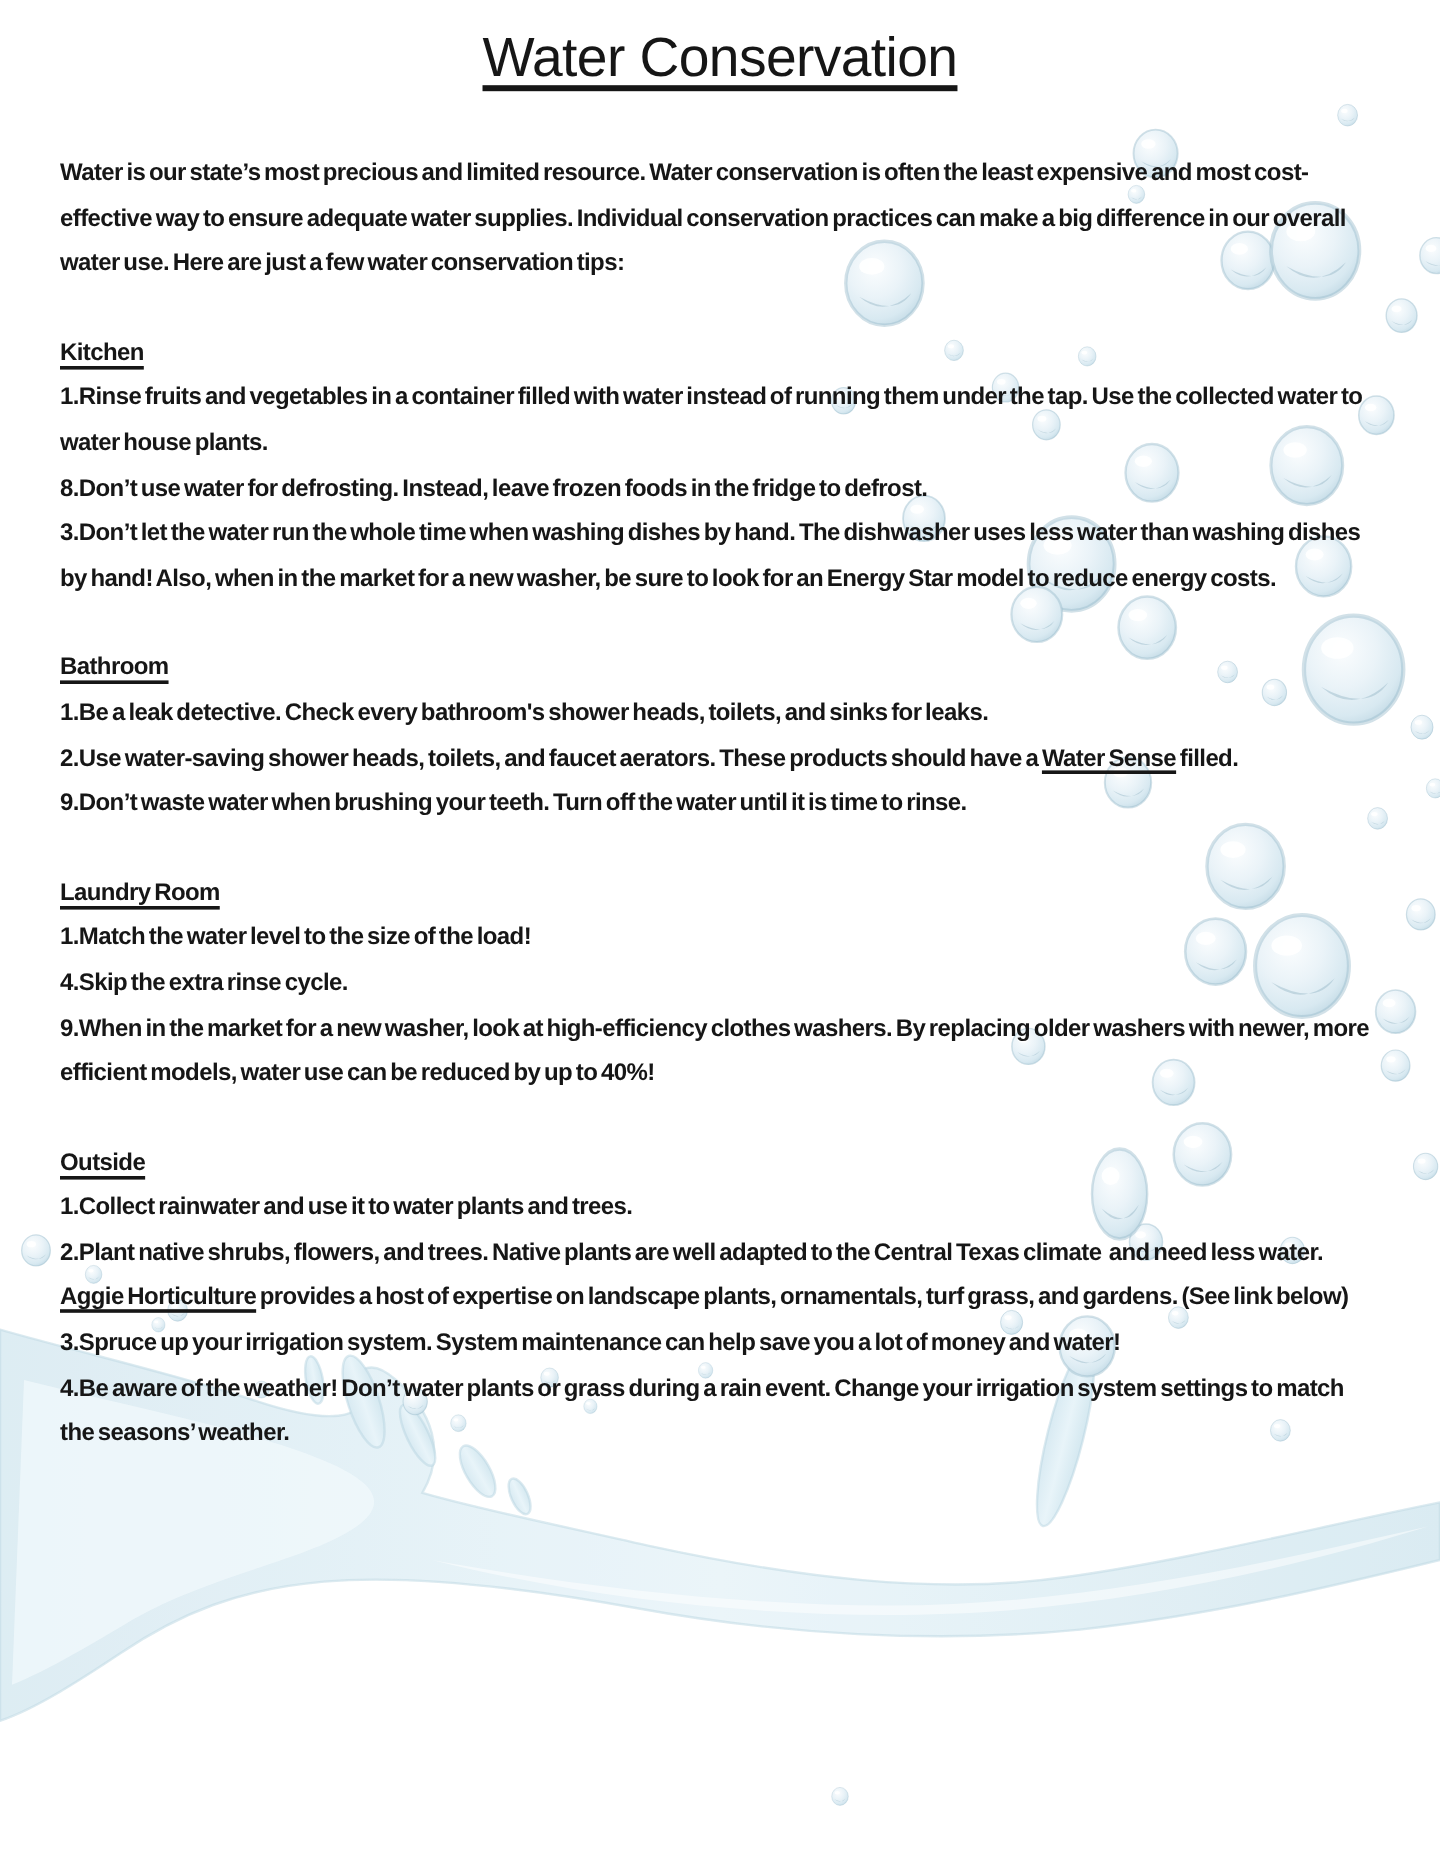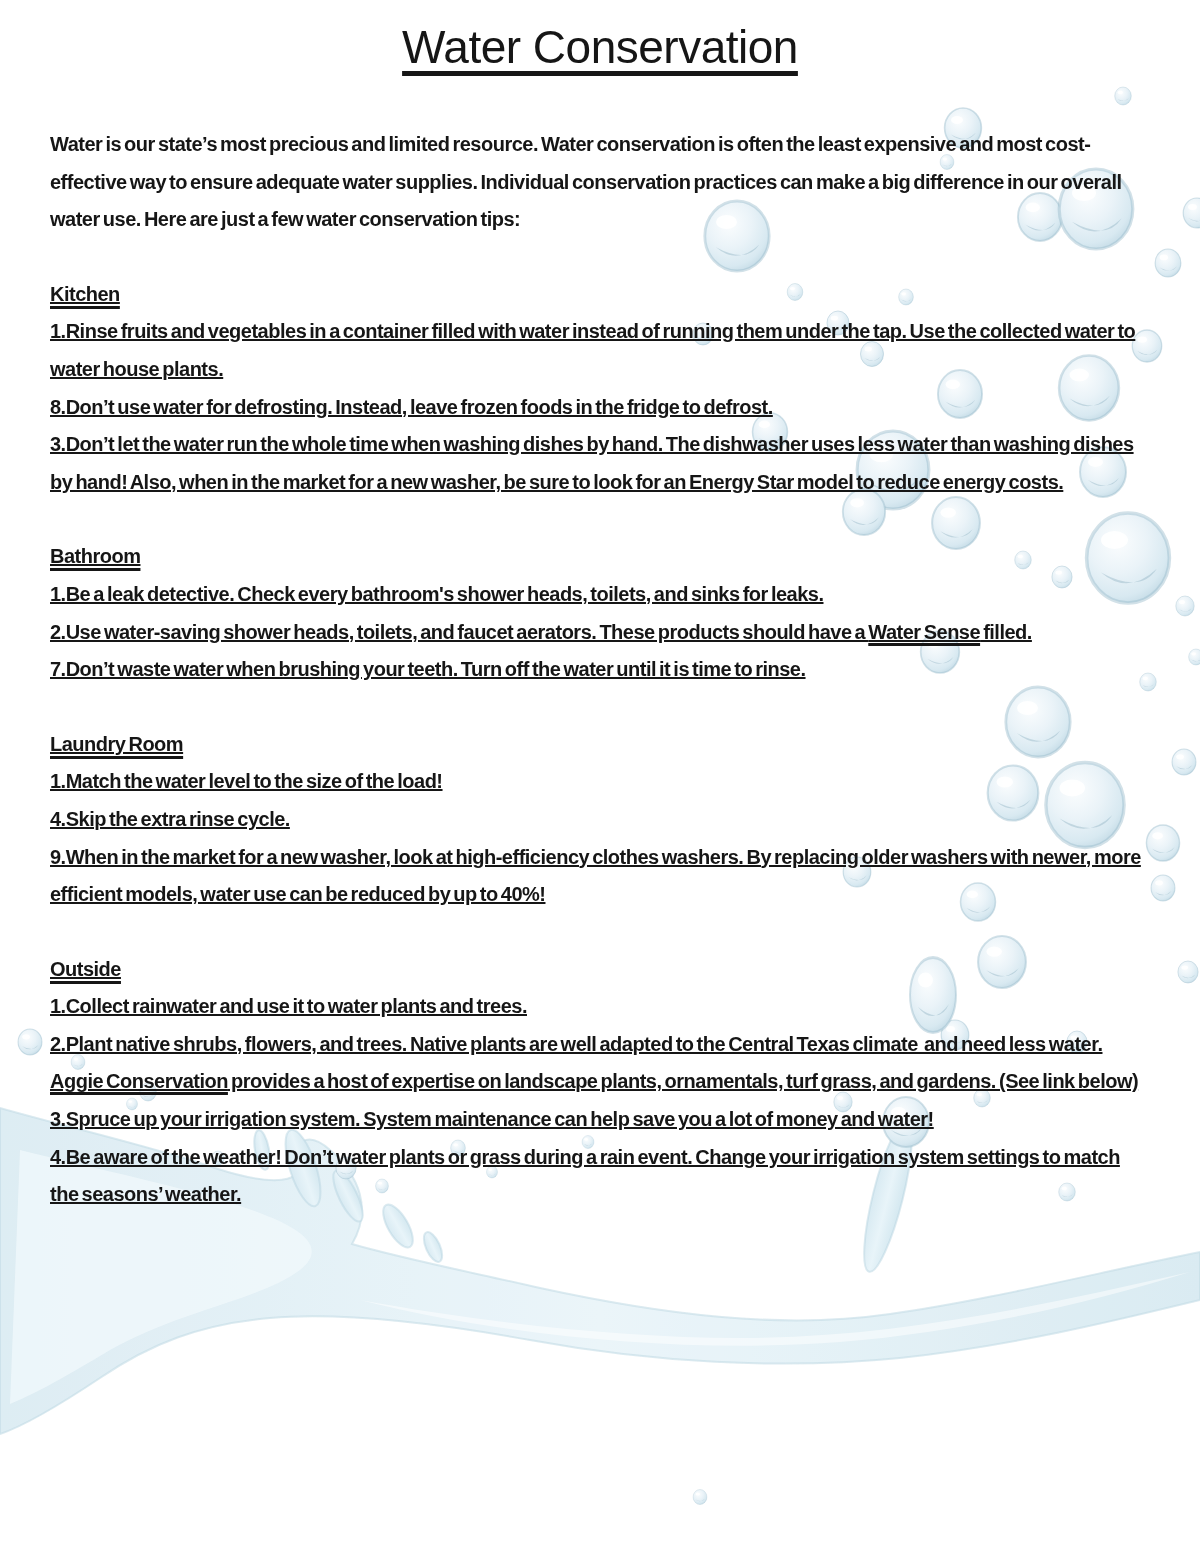--- a/index.html
+++ b/index.html
@@ -36,21 +36,21 @@
   .intro {
     margin: 52px 0 0 0;
   }
   .intro, .tip, .section-heading {
     font-size: 20px;
     font-weight: 700;
     line-height: 37.6px;
     letter-spacing: -0.5px;
     word-spacing: -2px;
   }
-  .section { margin: 37px 0 0 0; text-decoration: underline; }
+  .section { margin: 37px 0 0 0; }
   .section-heading {
     margin: 0;
     text-decoration: underline;
     text-decoration-thickness: 3px;
     text-underline-offset: 5px;
   }
   .tip { margin: 0; }
   .u {
     text-decoration: underline;
     text-decoration-thickness: 3px;
@@ -161,29 +161,29 @@
       <section class="section">
         <h2 class="section-heading">Kitchen</h2>
         <p class="tip"><span>1.Rinse fruits and vegetables in a container filled with water instead of running them under the tap. Use the collected water to water house plants.</span></p>
         <p class="tip"><span>8.Don’t use water for defrosting. Instead, leave frozen foods in the fridge to defrost.</span></p>
         <p class="tip"><span>3.Don’t let the water run the whole time when washing dishes by hand. The dishwasher uses less water than washing dishes by hand! Also, when in the market for a new washer, be sure to look for an Energy Star model to reduce energy costs.</span></p>
       </section>
       <section class="section">
         <h2 class="section-heading">Bathroom</h2>
         <p class="tip"><span>1.Be a leak detective. Check every bathroom's shower heads, toilets, and sinks for leaks.</span></p>
         <p class="tip"><span>2.Use water-saving shower heads, toilets, and faucet aerators. These products should have a </span><span class="u">Water Sense</span><span> filled.</span></p>
-        <p class="tip"><span>7.Don’t waste water when brushing your teeth. Turn off the water until it is time to rinse.</span></p>
+        <p class="tip"><span>9.Don’t waste water when brushing your teeth. Turn off the water until it is time to rinse.</span></p>
       </section>
       <section class="section">
         <h2 class="section-heading">Laundry Room</h2>
         <p class="tip"><span>1.Match the water level to the size of the load!</span></p>
         <p class="tip"><span>4.Skip the extra rinse cycle.</span></p>
         <p class="tip"><span>9.When in the market for a new washer, look at high-efficiency clothes washers. By replacing older washers with newer, more efficient models, water use can be reduced by up to 40%!</span></p>
       </section>
       <section class="section">
         <h2 class="section-heading">Outside</h2>
         <p class="tip"><span>1.Collect rainwater and use it to water plants and trees.</span></p>
-        <p class="tip"><span>2.Plant native shrubs, flowers, and trees. Native plants are well adapted to the Central Texas climate&nbsp; and need less water. </span><span class="u">Aggie Conservation</span><span> provides a host of expertise on landscape plants, ornamentals, turf grass, and gardens. (See link below)</span></p>
+        <p class="tip"><span>2.Plant native shrubs, flowers, and trees. Native plants are well adapted to the Central Texas climate&nbsp; and need less water. </span><span class="u">Aggie Horticulture</span><span> provides a host of expertise on landscape plants, ornamentals, turf grass, and gardens. (See link below)</span></p>
         <p class="tip"><span>3.Spruce up your irrigation system. System maintenance can help save you a lot of money and water!</span></p>
         <p class="tip"><span>4.Be aware of the weather! Don’t water plants or grass during a rain event. Change your irrigation system settings to match the seasons’ weather.</span></p>
       </section>
     </div>
 </div>
 
 </body></html>

